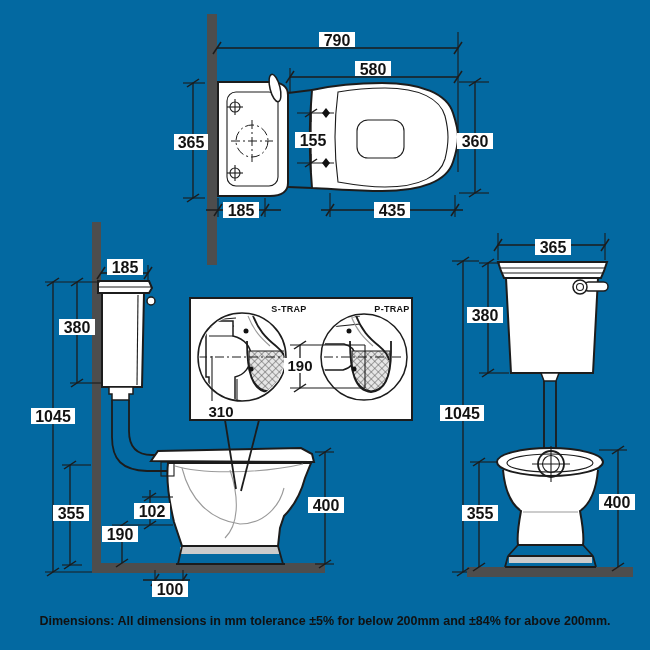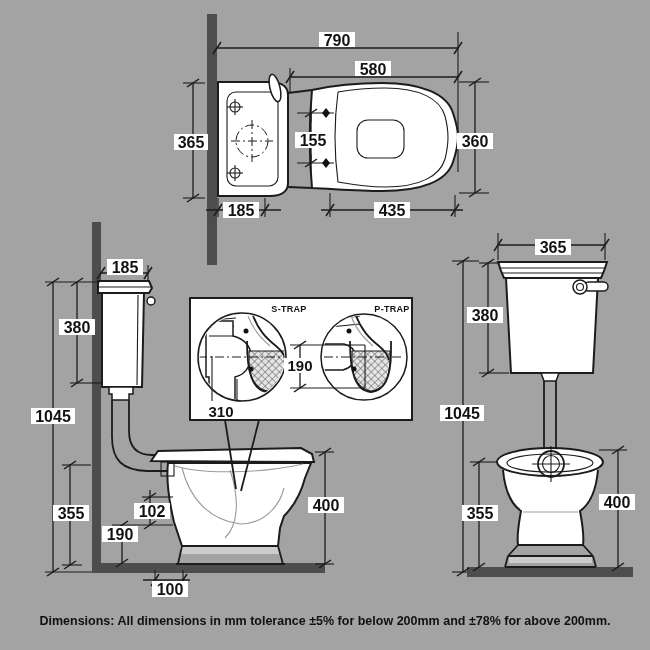--- a/index.html
+++ b/index.html
@@ -1,16 +1,16 @@
 <!DOCTYPE html>
 <html><head>
 <meta charset="utf-8">
 <style>
   html,body{margin:0;padding:0;background:#fff;}
-  #stage{position:relative;width:650px;height:650px;background:#a3a3a3;overflow:hidden;
+  #stage{position:relative;width:650px;height:650px;background:#0369a1;overflow:hidden;
          font-family:"Liberation Sans",sans-serif;}
   svg{position:absolute;left:0;top:0;}
   .bar{fill:#4d4d4d;stroke:none;}
   .o  {fill:#fff;stroke:#1c1c1c;stroke-width:2;}
   .o15{fill:#fff;stroke:#1c1c1c;stroke-width:1.5;}
   .ln {fill:none;stroke:#1c1c1c;stroke-width:1.8;}
   .thin{fill:none;stroke:#1c1c1c;stroke-width:1.1;}
   .gray{fill:none;stroke:#9a9a9a;stroke-width:1.1;}
   .dim{fill:none;stroke:#1c1c1c;stroke-width:1.3;}
   .ext{fill:none;stroke:#1c1c1c;stroke-width:1.1;}
@@ -365,14 +365,14 @@
       <rect class="bg" x="462" y="505" width="36" height="16"></rect>
           <text class="lbl" x="480" y="513">355</text>
         </g>
     <g>
       <rect class="bg" x="599" y="494" width="36" height="16"></rect>
           <text class="lbl" x="617" y="502">400</text>
         </g>
   </g>
 </svg>
 
-<div id="caption">Dimensions: All dimensions in mm tolerance ±5% for below 200mm and ±78% for above 200mm.</div>
+<div id="caption">Dimensions: All dimensions in mm tolerance ±5% for below 200mm and ±84% for above 200mm.</div>
 </div>
 
 </body></html>

